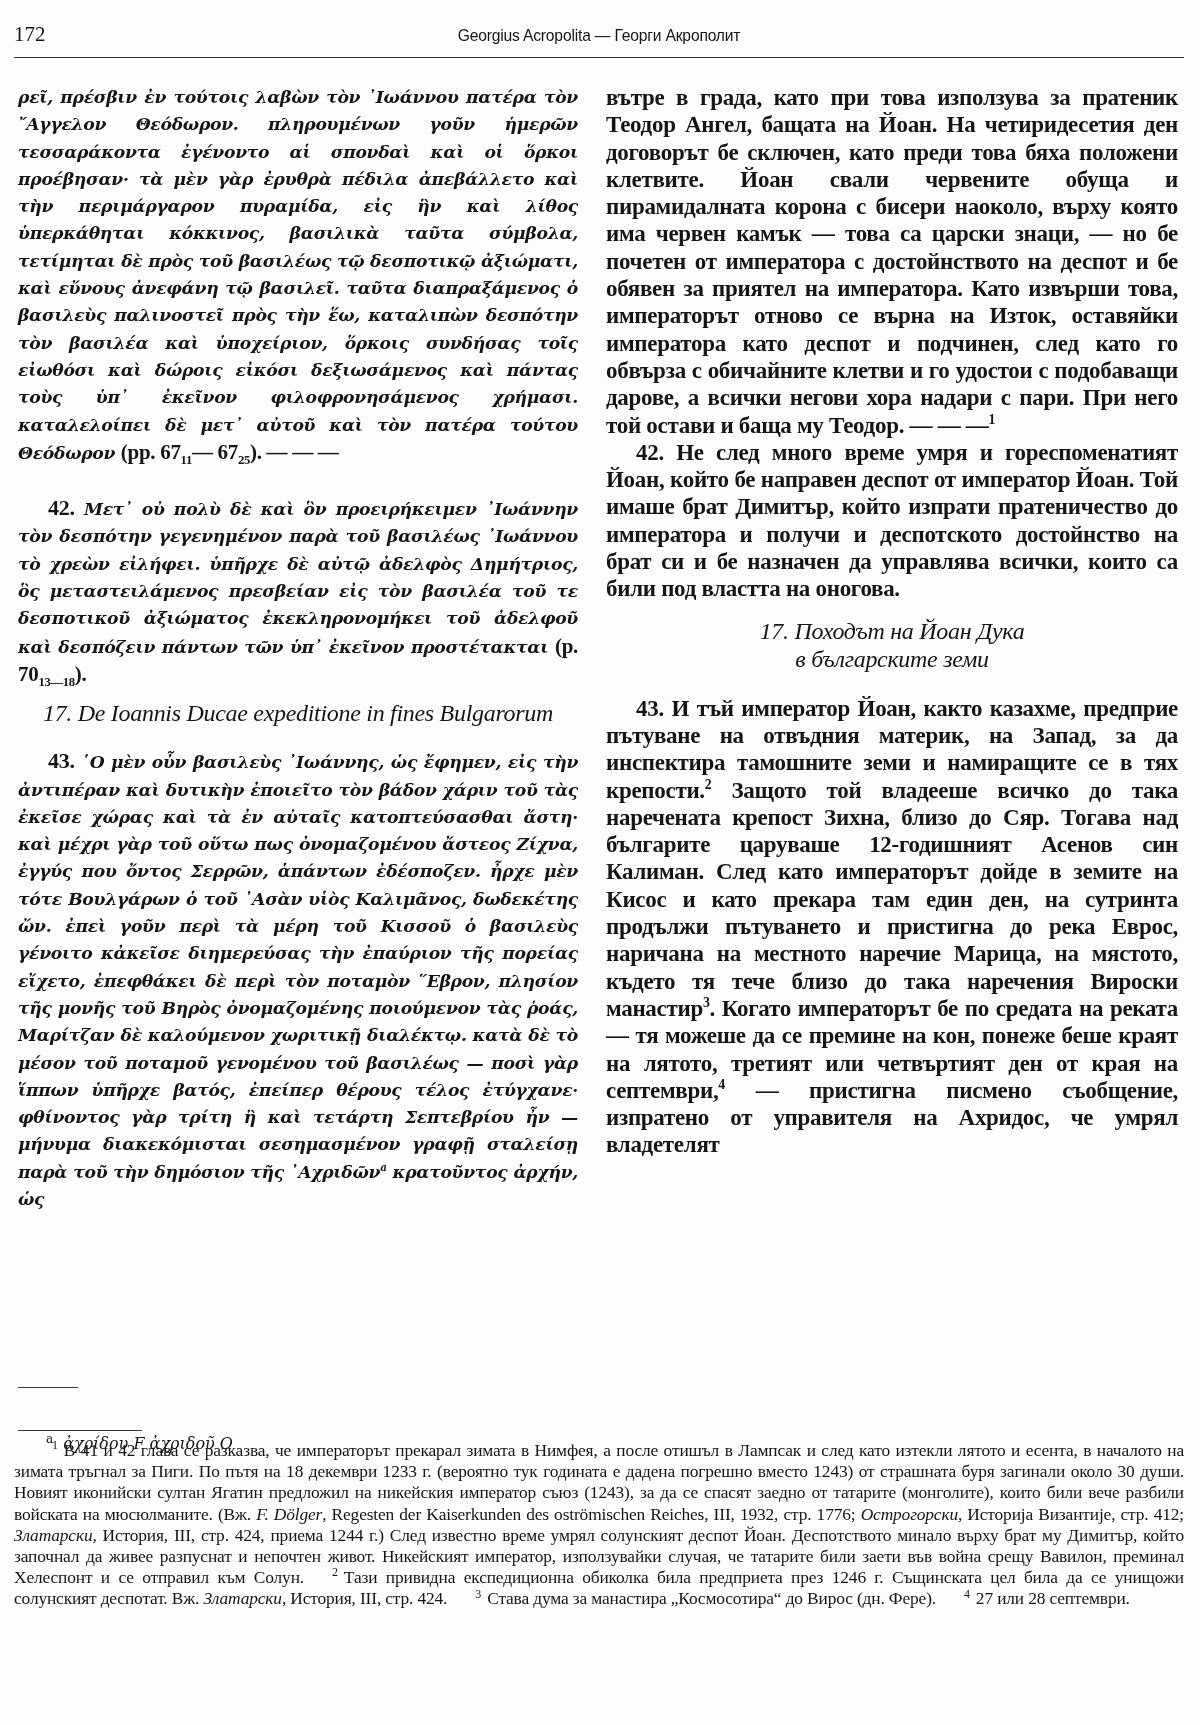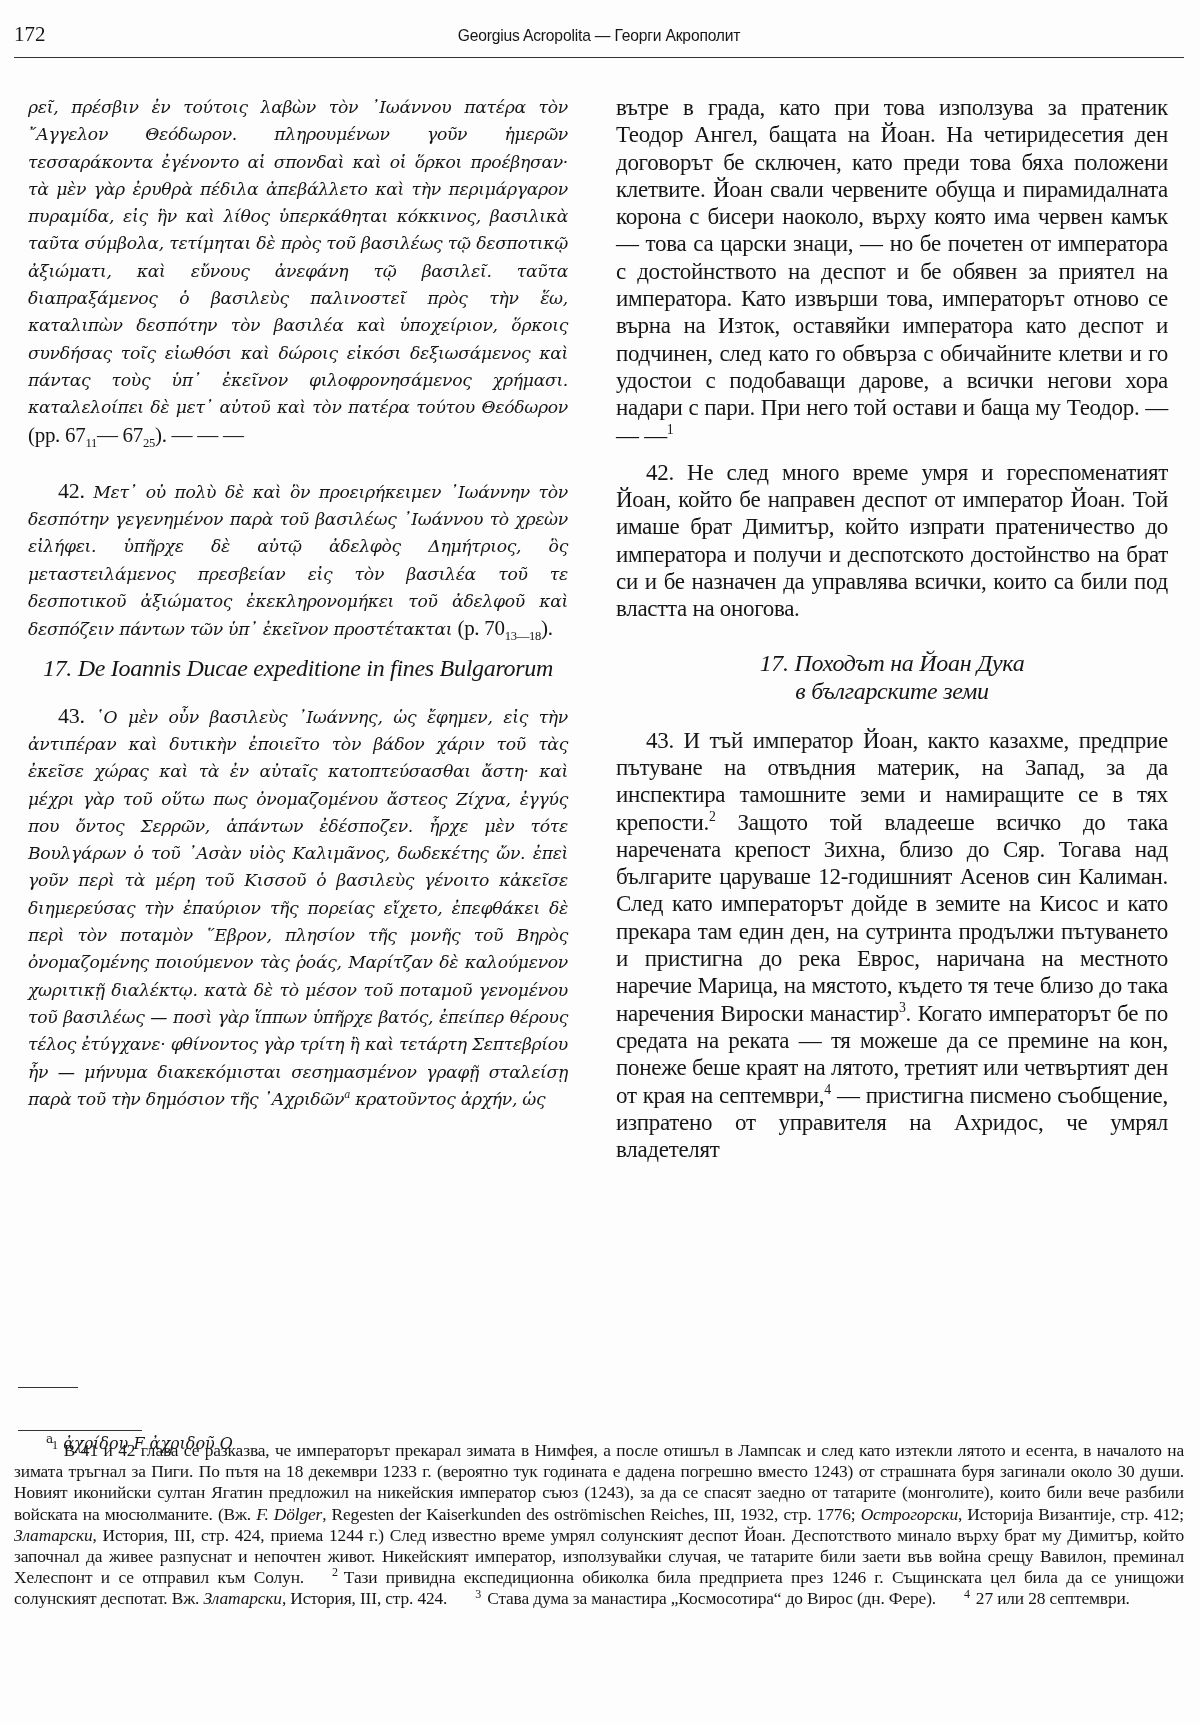--- a/index.html
+++ b/index.html
@@ -5,21 +5,21 @@
   html, body { margin: 0; padding: 0; background: #fdfdfd; }
   body { width: 1200px; height: 1725px; position: relative; overflow: hidden; color: #151515; }
   .page { position: absolute; left: 0; top: 0; width: 1200px; height: 1725px; }
   .running-head { position: absolute; left: 14px; top: 18px; width: 1170px; height: 40px; }
   .page-number { position: absolute; left: 0; top: 4px; font-family: "Liberation Serif", serif; font-size: 21px; text-align: right; }
   .running-title { position: absolute; left: 0; width: 100%; top: 8px; text-align: center; font-family: "Liberation Sans", sans-serif; font-size: 17px; letter-spacing: -0.2px; transform: scaleX(0.92); }
   .head-rule { position: absolute; left: 14px; top: 57px; width: 1170px; height: 0; border-top: 1.5px solid #333; }
   .col { position: absolute; top: 84px; }
   .col-greek { left: 18px; width: 560px; font-family: "DejaVu Serif", serif; font-style: italic; font-size: 17.2px; line-height: 27.3px; text-align: justify; letter-spacing: -0.3px; }
   .col-bg { left: 606px; width: 572px; font-family: "Liberation Serif", serif; font-size: 23px; line-height: 27.3px; text-align: justify; letter-spacing: -0.3px; }
-  .col p { margin: 10px; text-indent: 0; }
+  .col p { margin: 0; text-indent: 0; font-weight: bold; }
   .col p.indent { text-indent: 30px; }
   .num { font-style: normal; font-family: "Liberation Serif", serif; font-size: 22px; }
   .ref { font-style: normal; font-family: "Liberation Serif", serif; font-size: 21px; }
   sub, sup { font-size: 60%; line-height: 0; }
   .section-title { font-style: italic; text-align: center; font-family: "Liberation Serif", serif; font-size: 24px; line-height: 28px; }
   .footnote-a { position: absolute; left: 46px; top: 1404px; font-family: "DejaVu Serif", serif; font-style: italic; font-size: 16px; margin-top: 28px; }
   .footnote-a .mark { font-style: normal; font-size: 12px; vertical-align: super; margin-right: 10px; }
   .short-rule { position: absolute; height: 0; border-top: 1.2px solid #333; }
   .footnotes { position: absolute; left: 14px; top: 1440px; width: 1170px; font-family: "Liberation Serif", serif; font-size: 17.4px; line-height: 21.2px; text-align: justify; transform-origin: left top; letter-spacing: -0.15px; }
   .footnotes p { margin: 0; text-indent: 38px; }
@@ -46,21 +46,21 @@
     <div class="section-title" style="margin-top:10px; padding:0 22px; margin-bottom:20px;">17. De Ioannis Ducae expeditione in fines Bulgarorum</div>
 
     <p class="indent"><span class="num">43.</span> <span>῾Ο μὲν οὖν βασιλεὺς ᾿Ιωάννης, ὡς ἔφημεν, εἰς τὴν ἀντιπέραν καὶ δυτικὴν ἐποιεῖτο τὸν βάδον χάριν τοῦ τὰς ἐκεῖσε χώρας καὶ τὰ ἐν αὐταῖς κατοπτεύσασθαι ἄστη· καὶ μέχρι γὰρ τοῦ οὕτω πως ὀνομαζομένου ἄστεος Ζίχνα, ἐγγύς που ὄντος Σερρῶν, ἁπάντων ἐδέσποζεν. ἦρχε μὲν τότε Βουλγάρων ὁ τοῦ ᾿Ασὰν υἱὸς Καλιμᾶνος, δωδεκέτης ὤν. ἐπεὶ γοῦν περὶ τὰ μέρη τοῦ Κισσοῦ ὁ βασιλεὺς γένοιτο κἀκεῖσε διημερεύσας τὴν ἐπαύριον τῆς πορείας εἴχετο, ἐπεφθάκει δὲ περὶ τὸν ποταμὸν ῞Εβρον, πλησίον τῆς μονῆς τοῦ Βηρὸς ὀνομαζομένης ποιούμενον τὰς ῥοάς, Μαρίτζαν δὲ καλούμενον χωριτικῇ διαλέκτῳ. κατὰ δὲ τὸ μέσον τοῦ ποταμοῦ γενομένου τοῦ βασιλέως — ποσὶ γὰρ ἵππων ὑπῆρχε βατός, ἐπείπερ θέρους τέλος ἐτύγχανε· φθίνοντος γὰρ τρίτη ἢ καὶ τετάρτη Σεπτεβρίου ἦν — μήνυμα διακεκόμισται σεσημασμένον γραφῇ σταλείσῃ παρὰ τοῦ τὴν δημόσιον τῆς ᾿Αχριδῶν</span><sup>a</sup> <span>κρατοῦντος ἀρχήν, ὡς</span></p>
   </div>
 
   <div class="col col-bg">
     <p><span>вътре в града, като при това използува за пратеник Теодор Ангел, бащата на Йоан. На четиридесетия ден договорът бе сключен, като преди това бяха положени клетвите. Йоан свали червените обуща и пирамидалната корона с бисери наоколо, върху която има червен камък — това са царски знаци, — но бе почетен от императора с достойнството на деспот и бе обявен за приятел на императора. Като извърши това, императорът отново се върна на Изток, оставяйки императора като деспот и подчинен, след като го обвърза с обичайните клетви и го удостои с подобаващи дарове, а всички негови хора надари с пари. При него той остави и баща му Теодор. — — —</span><sup>1</sup></p>
 
     <p class="indent">42. Не след много време умря и гореспоменатият Йоан, който бе направен деспот от император Йоан. Той имаше брат Димитър, който изпрати пратеничество до императора и получи и деспотското достойнство на брат си и бе назначен да управлява всички, които са били под властта на оногова.</p>
 
-    <div class="section-title" style="margin-top:26px; margin-bottom:22px;">
+    <div class="section-title" style="margin-top:14px; margin-bottom:22px;">
       <div>17. Походът на Йоан Дука</div>
       <div>в българските земи</div>
     </div>
 
     <p class="indent"><span>43. И тъй император Йоан, както казахме, предприе пътуване на отвъдния материк, на Запад, за да инспектира тамошните земи и намиращите се в тях крепости.</span><sup>2</sup><span> Защото той владееше всичко до така наречената крепост Зихна, близо до Сяр. Тогава над българите царуваше 12-годишният Асенов син Калиман. След като императорът дойде в земите на Кисос и като прекара там един ден, на сутринта продължи пътуването и пристигна до река Еврос, наричана на местното наречие Марица, на мястото, където тя тече близо до така наречения Вироски манастир</span><sup>3</sup><span>. Когато императорът бе по средата на реката — тя можеше да се премине на кон, понеже беше краят на лятото, третият или четвъртият ден от края на септември,</span><sup>4</sup><span> — пристигна писмено съобщение, изпратено от управителя на Ахридос, че умрял владетелят</span></p>
   </div>
 
   <div class="short-rule" style="left:18px; top:1387px; width:60px;"></div>
   <div class="footnote-a"><span class="mark">a</span><span>ἀχρίδου F ἀχριδοῦ O</span></div>
   <div class="short-rule" style="left:18px; top:1430px; width:124px;"></div>

